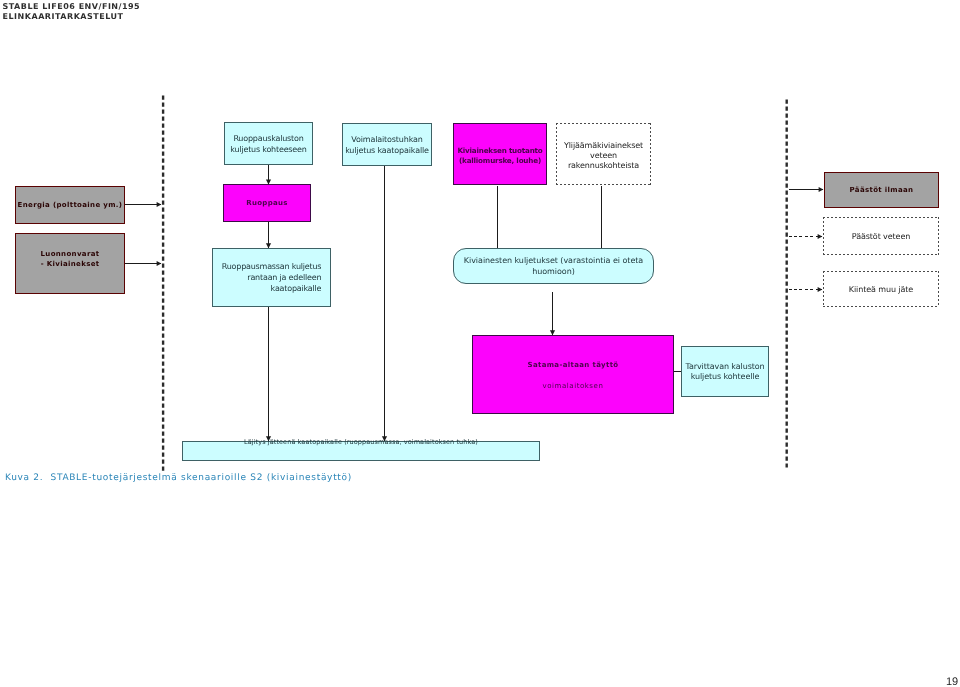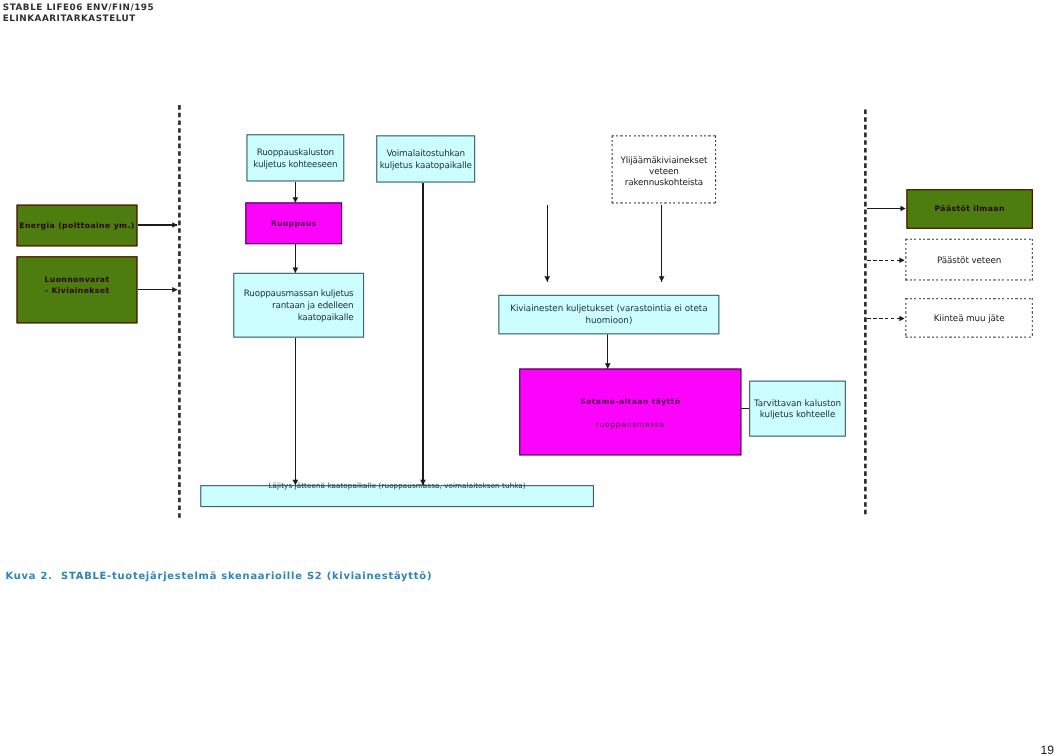--- a/index.html
+++ b/index.html
@@ -6,31 +6,31 @@
   html,body{margin:0;padding:0;}
   body{width:960px;height:687px;background:#ffffff;font-family:"DejaVu Sans",sans-serif;overflow:hidden;position:relative;-webkit-font-smoothing:antialiased;text-rendering:geometricPrecision;}
   .page{position:absolute;left:0;top:0;width:960px;height:687px;}
   .hdr{position:absolute;left:2.5px;top:2px;font-family:"DejaVu Sans",sans-serif;font-weight:bold;font-size:8px;color:#2f2f2f;line-height:10.4px;letter-spacing:0.5px;}
   .hdr > div{white-space:pre;}
   .diagram{position:absolute;left:0;top:0;width:948px;height:687px;}
   .box{position:absolute;box-sizing:border-box;display:flex;align-items:center;justify-content:center;text-align:center;}
   .box span{white-space:pre;}
   .cyan{background:#ccfdff;border:1px solid #3e6165;color:#20383d;}
   .magenta{background:#fc03fc;border:1px solid #3d0a47;color:#4a0549;font-weight:bold;}
-  .red{background:#4d7c0f;border:1px solid #5a0202;color:#2a0404;font-weight:bold;}
+  .red{background:#a3a3a3;border:1px solid #5a0202;color:#2a0404;font-weight:bold;}
   .dashed{background:#ffffff;color:#1c1c1c;border:0;
     background-image:
       repeating-linear-gradient(to right,#4a4a4a 0 2px,transparent 2px 4px),
       repeating-linear-gradient(to right,#4a4a4a 0 2px,transparent 2px 4px),
       repeating-linear-gradient(to bottom,#4a4a4a 0 2px,transparent 2px 4px),
       repeating-linear-gradient(to bottom,#4a4a4a 0 2px,transparent 2px 4px);
     background-size:100% 1px,100% 1px,1px 100%,1px 100%;
     background-position:0 0,0 100%,0 0,100% 0;
     background-repeat:no-repeat;}
-  .caption{position:absolute;left:5px;top:519px;font-family:"DejaVu Sans",sans-serif;font-weight:bold;font-size:9px;color:#2c86b8;letter-spacing:0.7px;white-space:pre;}
+  .caption{position:absolute;left:5px;top:473px;font-family:"DejaVu Sans",sans-serif;font-weight:normal;font-size:9px;color:#2c86b8;letter-spacing:0.7px;white-space:pre;}
   .pageno{position:absolute;left:946px;top:676px;font-family:"Liberation Sans",sans-serif;font-size:11px;color:#1a1a1a;}
   svg.lines{position:absolute;left:0;top:0;width:960px;height:687px;pointer-events:none;}
 </style>
 </head>
 <body>
 
 <div class="page">
 
   <div class="hdr">
     <div>STABLE LIFE06 ENV/FIN/195</div>
@@ -84,20 +84,24 @@
     <div class="box cyan" style="left:224px;top:122px;width:89px;height:43px;font-size:8px;line-height:10.5px;letter-spacing:-0.2px;padding-top:2px;">
       <span>Ruoppauskaluston
 kuljetus kohteeseen</span>
     </div>
 
     <div class="box cyan" style="left:342px;top:123px;width:90px;height:43px;font-size:8px;line-height:10.5px;letter-spacing:-0.15px;padding-top:2px;">
       <span>Voimalaitostuhkan
 kuljetus kaatopaikalle</span>
     </div>
 
+    <div class="box magenta" style="left:453px;top:123px;width:94px;height:62px;font-size:7.2px;line-height:9.9px;letter-spacing:-0.2px;padding-top:4px;">
+      <span>Kiviaineksen tuotanto
+(kalliomurske, louhe)</span>
+    </div>
 
     <div class="box dashed" style="left:556px;top:123px;width:95px;height:62px;font-size:8px;line-height:9.7px;letter-spacing:-0.15px;padding-top:4px;">
       <span>Ylijäämäkiviainekset
 veteen
 rakennuskohteista</span>
     </div>
 
     <div class="box red" style="left:15px;top:186px;width:110px;height:38px;font-size:7px;letter-spacing:0.35px;">
       <span>Energia (polttoaine ym.)</span>
     </div>
@@ -118,32 +122,32 @@
     <div class="box dashed" style="left:823px;top:217px;width:116px;height:38px;font-size:8px;letter-spacing:-0.1px;">
       <span>Päästöt veteen</span>
     </div>
 
     <div class="box cyan" style="left:212px;top:248px;width:119px;height:59px;font-size:8px;line-height:11px;letter-spacing:-0.2px;text-align:right;">
       <span>Ruoppausmassan kuljetus
 rantaan ja edelleen
 kaatopaikalle</span>
     </div>
 
-    <div class="box cyan" style="left:453px;top:268px;width:201px;height:36px;font-size:8px;line-height:11px;letter-spacing:-0.05px;">
+    <div class="box cyan" style="left:453px;top:248px;width:201px;height:36px;font-size:8px;line-height:11px;letter-spacing:-0.05px;border-radius:13px;">
       <span>Kiviainesten kuljetukset (varastointia ei oteta
 huomioon)</span>
     </div>
 
     <div class="box dashed" style="left:823px;top:271px;width:116px;height:36px;font-size:8px;letter-spacing:-0.1px;">
       <span>Kiinteä muu jäte</span>
     </div>
 
     <div class="box magenta" style="left:472px;top:335px;width:202px;height:79px;font-size:7px;flex-direction:column;letter-spacing:0.35px;padding-top:2px;">
       <span style="margin-bottom:13px;line-height:8px;">Satama-altaan täyttö</span>
-      <span style="font-weight:normal;letter-spacing:0.55px;line-height:8px;">ruoppausmassa</span>
+      <span style="font-weight:normal;letter-spacing:0.55px;line-height:8px;">voimalaitoksen</span>
     </div>
 
     <div class="box cyan" style="left:681px;top:346px;width:88px;height:51px;font-size:8px;line-height:9.7px;letter-spacing:-0.1px;">
       <span>Tarvittavan kaluston
 kuljetus kohteelle</span>
     </div>
 
     <div class="box cyan" style="left:182px;top:441px;width:358px;height:19px;font-size:6.5px;letter-spacing:0.085px;padding-bottom:18px;">
       <span>Läjitys jätteenä kaatopaikalle (ruoppausmassa, voimalaitoksen tuhka)</span>
     </div>

